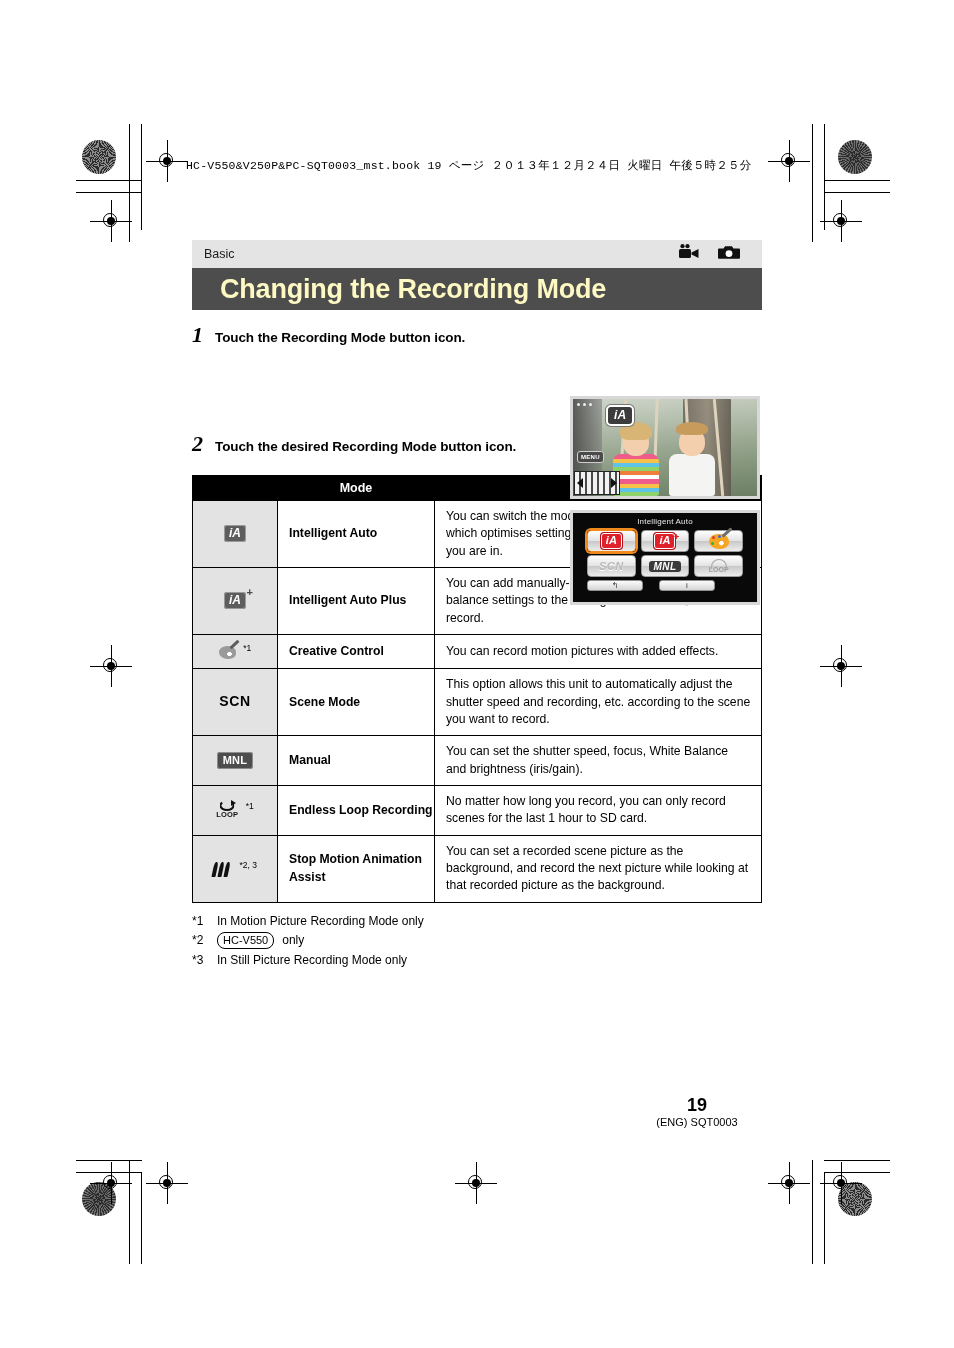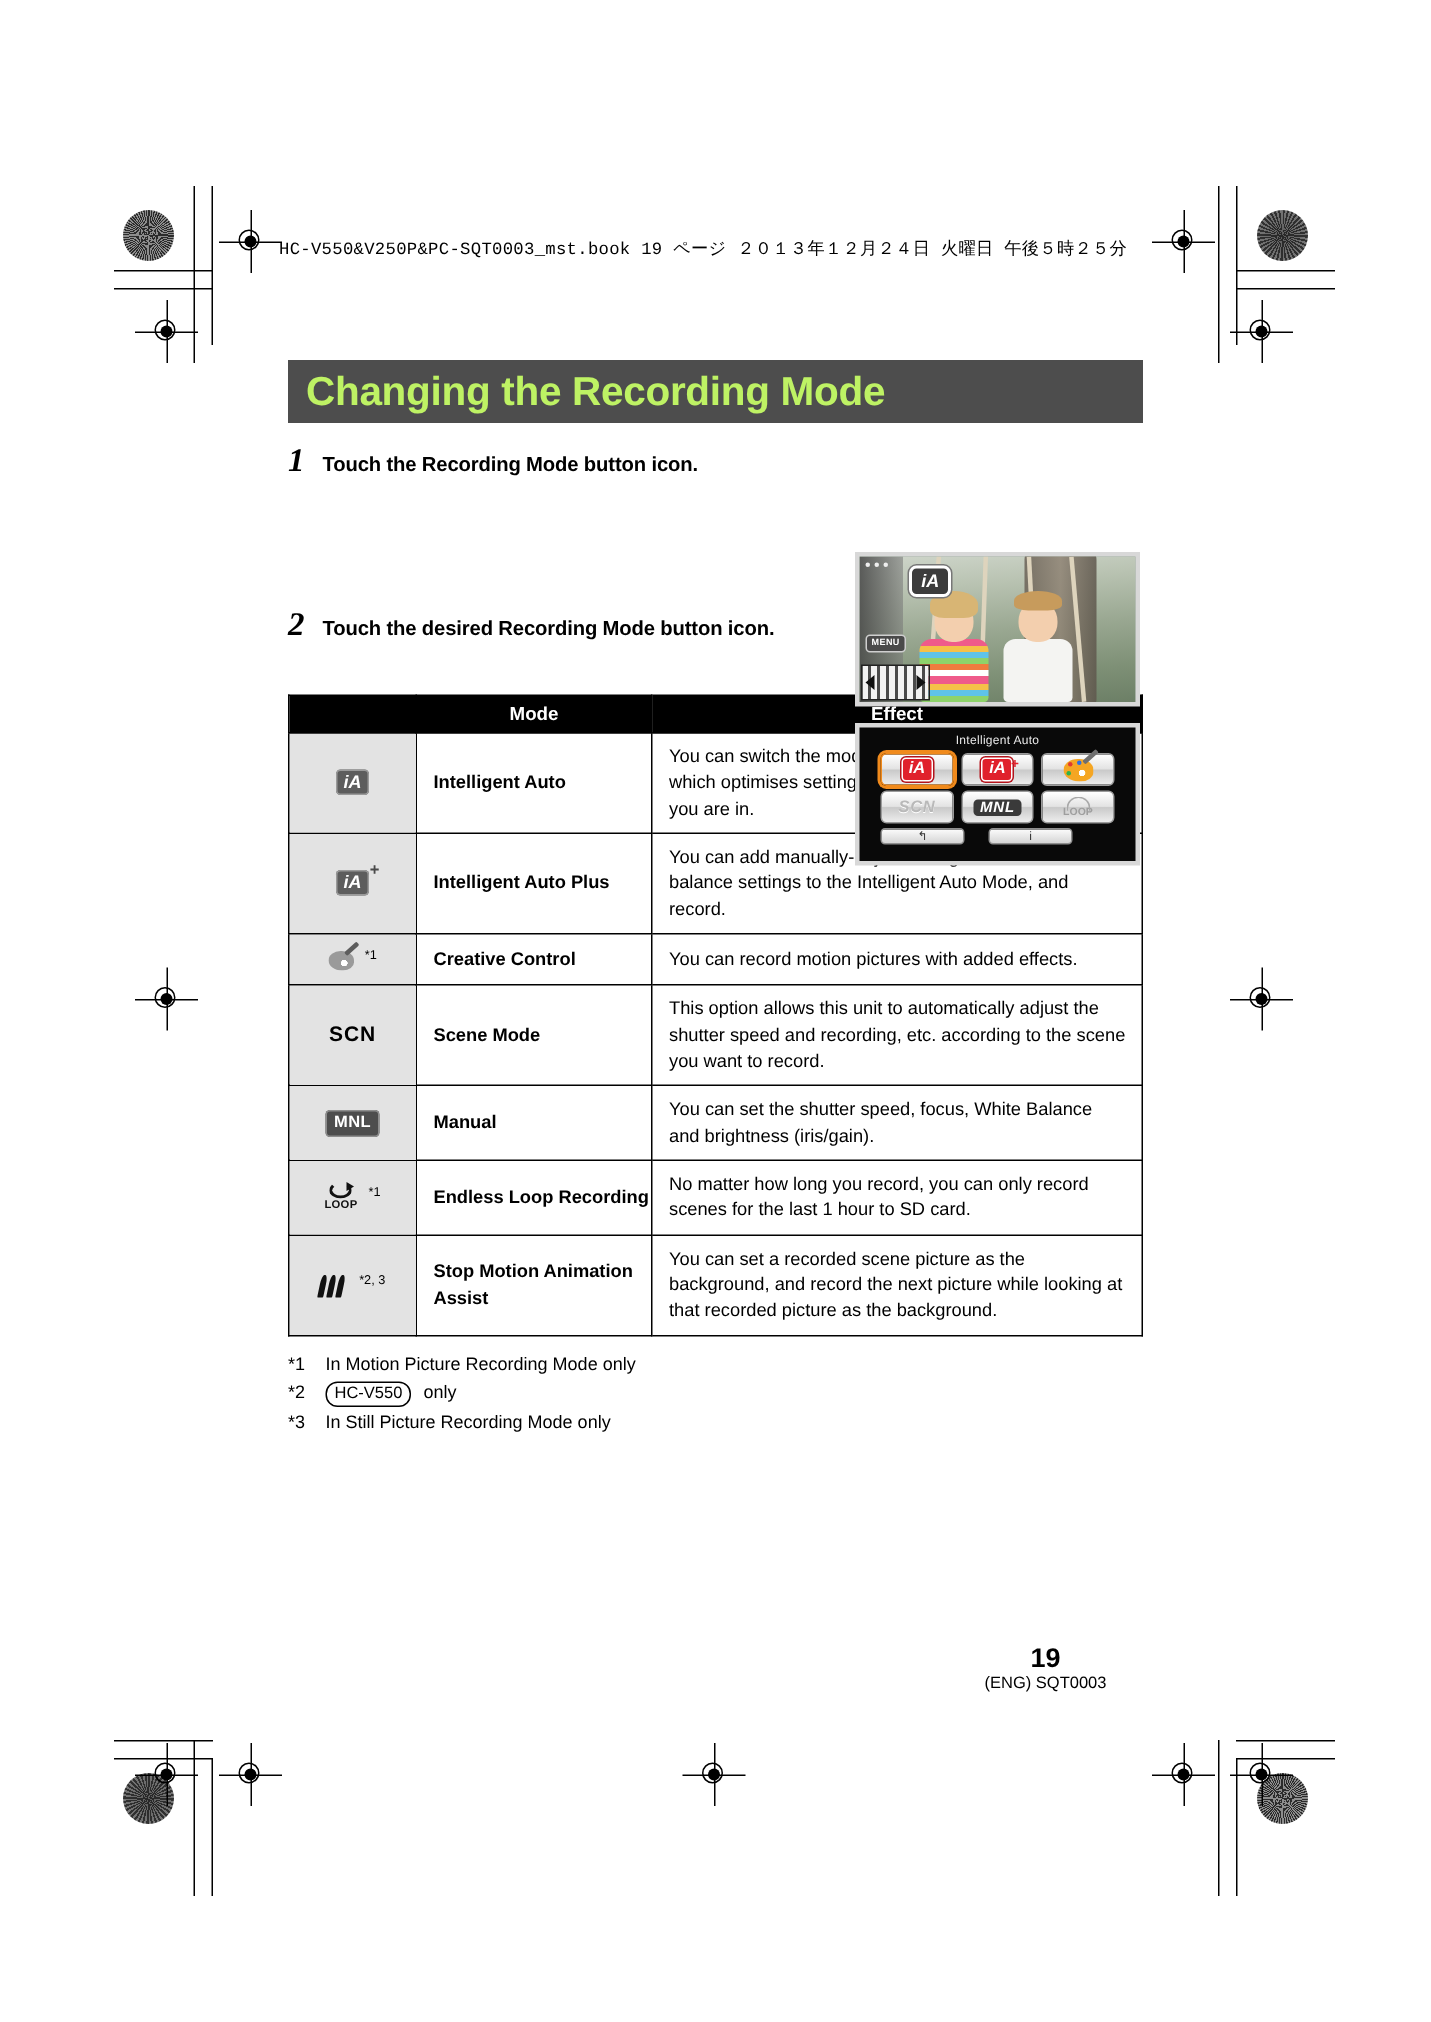--- a/index.html
+++ b/index.html
@@ -100,22 +100,22 @@
 
   .titlebar {
     background: #4d4d4d;
     height: 42px;
     display: flex;
     align-items: center;
     padding-left: 12px;
     box-sizing: border-box;
   }
   .titlebar h1 {
-    margin: 0;
-    color: #bef264;
+    margin: 16px;
+    color: #fef9c3;
     font-size: 27px;
     font-weight: bold;
     letter-spacing: -0.2px;
   }
 
   
   .steps { position: relative; margin-top: 14px; }
   .step {
     display: flex;
     align-items: baseline;
@@ -327,21 +327,21 @@
     border-radius: 3px;
     background: linear-gradient(180deg,#fbfbfb,#d5d5d5);
     border: 1px solid #8f8f8f;
     display: flex; align-items: center; justify-content: center;
     font-size: 8px; color: #333; box-sizing: border-box;
     line-height: 1;
   }
 
   
   table.modes {
-    margin-top: 36px;
+    margin-top: 20px;
     width: 570px;
     border-collapse: collapse;
     table-layout: fixed;
   }
   table.modes th {
     background: #000;
     color: #fff;
     font-size: 12.5px;
     font-weight: bold;
     padding: 5px 0;
@@ -586,20 +586,39 @@
       <div class="dot"></div>
       <div class="hline"></div>
       <div class="vline"></div>
     </div>
 </div>
 
 <div class="slug">HC-V550&amp;V250P&amp;PC-SQT0003_mst.book   19 ページ   ２０１３年１２月２４日   火曜日   午後５時２５分</div>
 
 <div class="page">
 
+  <div class="subheader">
+    <span class="label">Basic</span>
+    <span class="icons">
+      <span>
+        <svg width="22" height="16" viewBox="0 0 22 16">
+          <rect x="1" y="5" width="12" height="9" rx="1.6" fill="#111"></rect>
+          <path d="M13.5 8.5 L20.5 5 L20.5 14 L13.5 10.5 Z" fill="#111"></path>
+          <circle cx="4.5" cy="2.2" r="2.1" fill="#111"></circle>
+          <circle cx="9.5" cy="2.2" r="2.1" fill="#111"></circle>
+        </svg>
+      </span>
+      <span>
+        <svg width="22" height="16" viewBox="0 0 22 16">
+          <path d="M1 4.5 h4.5 l1.6-2.2 h6.8 L15.5 4.5 H21 a1 1 0 0 1 1 1 v8.2 a1 1 0 0 1-1 1 H1 a1 1 0 0 1-1-1 V5.5 a1 1 0 0 1 1-1 z" fill="#111"></path>
+          <circle cx="11" cy="9.6" r="3.4" fill="#fff"></circle>
+        </svg>
+      </span>
+    </span>
+  </div>
 
   <div class="titlebar">
     <h1>Changing the Recording Mode</h1>
   </div>
 
   <div class="steps">
     <div class="step">
       <span class="num">1</span>
       <span class="txt">Touch the Recording Mode button icon.</span>
     </div>

